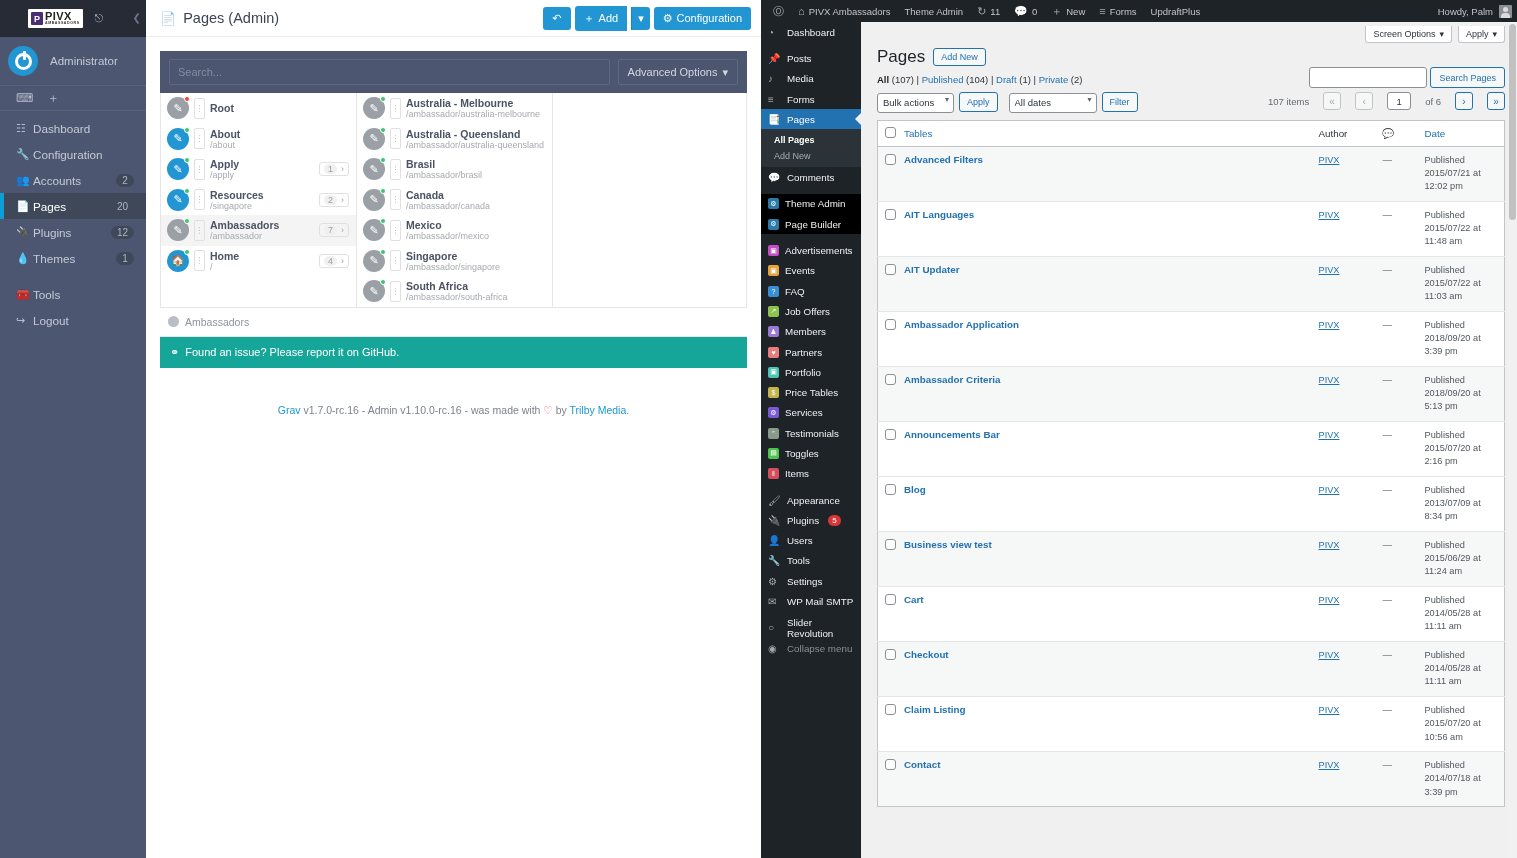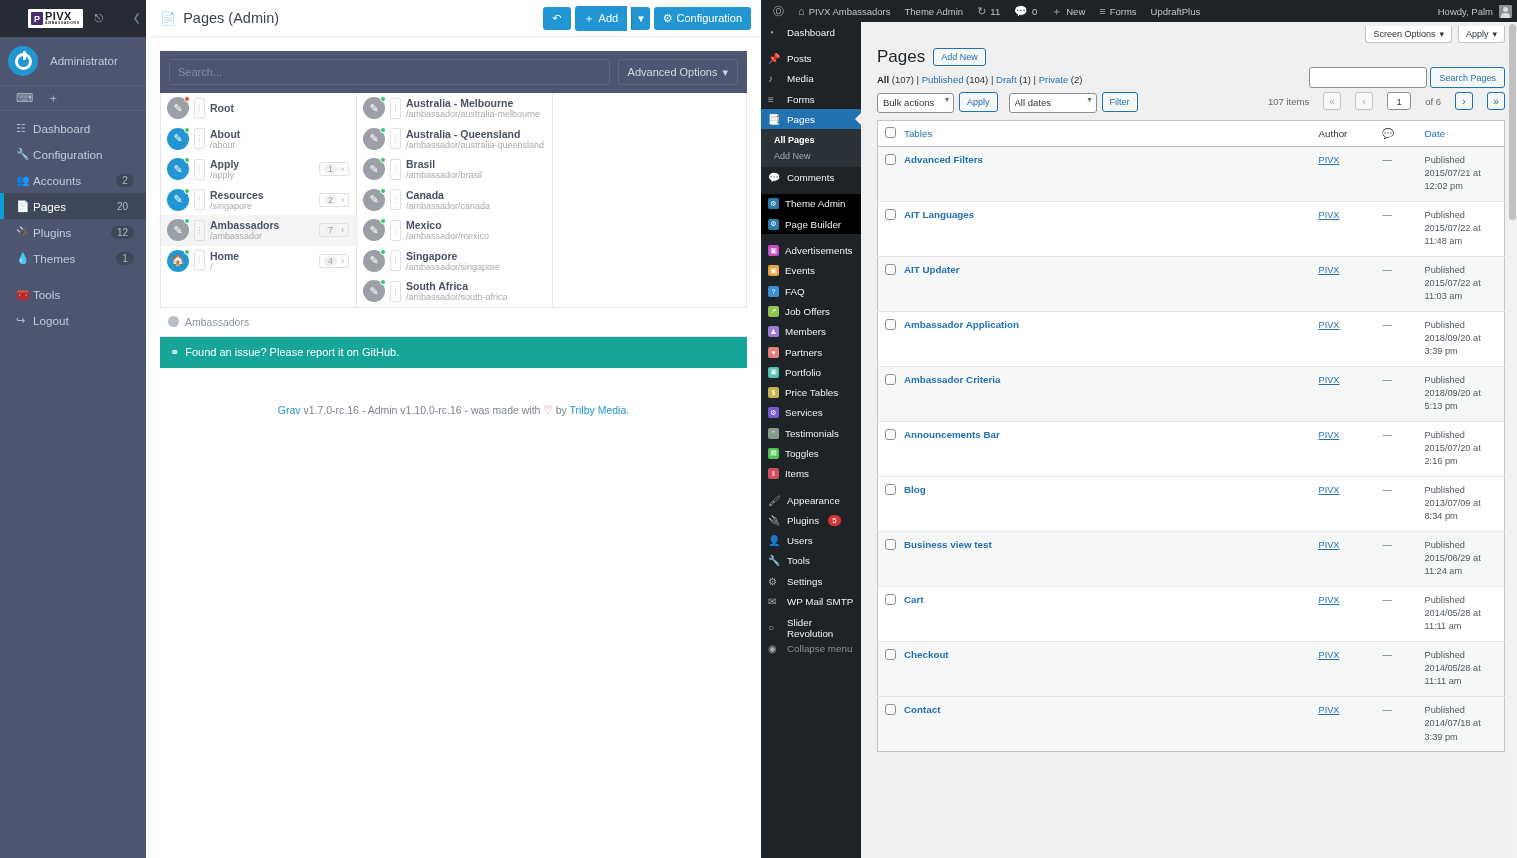--- a/index.html
+++ b/index.html
@@ -732,20 +732,27 @@
               <td class="wp-comment-col"><span class="wp-dash">—</span></td>
               <td class="wp-date-col"><span class="wp-date">Published<br>2014/05/28 at 11:11 am</span></td>
             </tr>
             <tr class="alt">
               <td class="wp-cb"><span class="wp-check"></span></td>
               <td><a href="#" class="wp-title-link">Checkout</a></td>
               <td class="wp-author-col"><a href="#" class="wp-author">PIVX</a></td>
               <td class="wp-comment-col"><span class="wp-dash">—</span></td>
               <td class="wp-date-col"><span class="wp-date">Published<br>2014/05/28 at 11:11 am</span></td>
             </tr>
+            <tr class="">
+              <td class="wp-cb"><span class="wp-check"></span></td>
+              <td><a href="#" class="wp-title-link">Claim Listing</a></td>
+              <td class="wp-author-col"><a href="#" class="wp-author">PIVX</a></td>
+              <td class="wp-comment-col"><span class="wp-dash">—</span></td>
+              <td class="wp-date-col"><span class="wp-date">Published<br>2015/07/20 at 10:56 am</span></td>
+            </tr>
             <tr class="alt">
               <td class="wp-cb"><span class="wp-check"></span></td>
               <td><a href="#" class="wp-title-link">Contact</a></td>
               <td class="wp-author-col"><a href="#" class="wp-author">PIVX</a></td>
               <td class="wp-comment-col"><span class="wp-dash">—</span></td>
               <td class="wp-date-col"><span class="wp-date">Published<br>2014/07/18 at 3:39 pm</span></td>
             </tr>
           </tbody>
       </table>
     </div>

